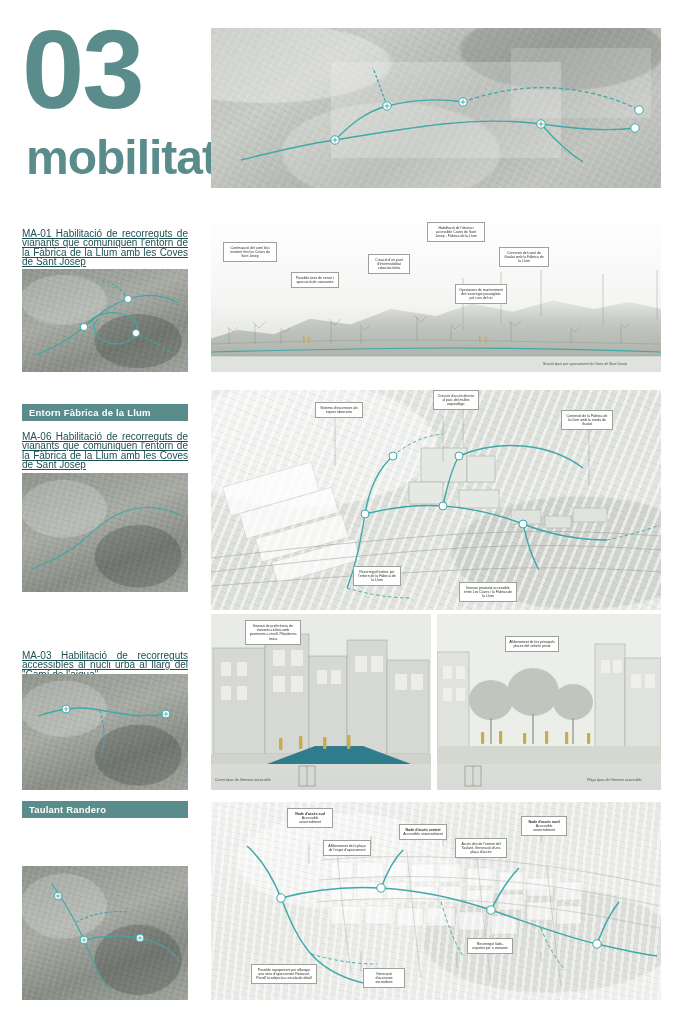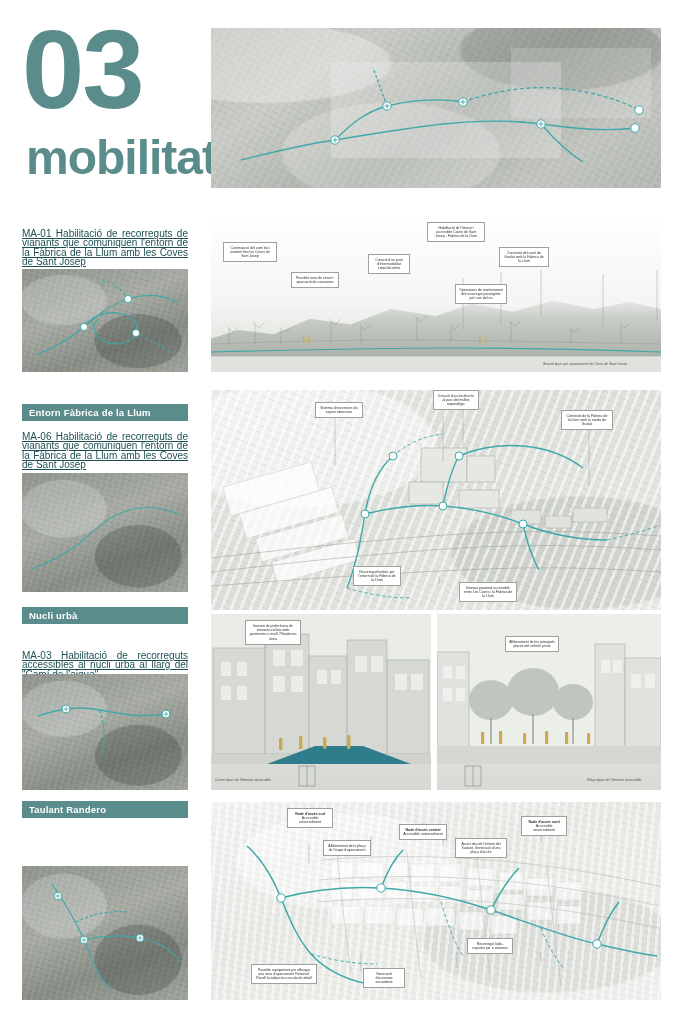--- a/index.html
+++ b/index.html
@@ -235,21 +235,20 @@
   <div class="sec-img" style="top:473px;height:119px">
     <div class="noise"></div>
     <svg viewBox="0 0 166 119" preserveAspectRatio="none">
       <g stroke="#3fa8a8" fill="none" stroke-width="1.1">
         <path d="M10,96 C30,88 46,80 60,68 C74,56 86,44 104,38"></path>
         <path d="M104,38 C122,32 142,34 158,42"></path>
       </g>
     </svg>
   </div>
 
-  <div class="sec-bar" style="top:607px">Nucli urbà</div>
   <div class="sec-text" style="top:651px">MA-03   Habilitació   de   recorreguts accessibles al nucli urbà al llarg del "Camí de l'aigua"</div>
   <div class="sec-img" style="top:674px;height:116px">
     <div class="noise"></div>
     <svg viewBox="0 0 166 116" preserveAspectRatio="none">
       <g stroke="#3fa8a8" fill="none" stroke-width="1.3">
         <path d="M16,42 C40,34 58,32 78,36 C98,40 118,44 144,40"></path>
         <path d="M78,36 C82,52 84,66 80,82" stroke-dasharray="3 2"></path>
       </g>
       <g fill="#ffffff" stroke="#3fa8a8" stroke-width="1">
         <circle cx="44" cy="35" r="4"></circle>

